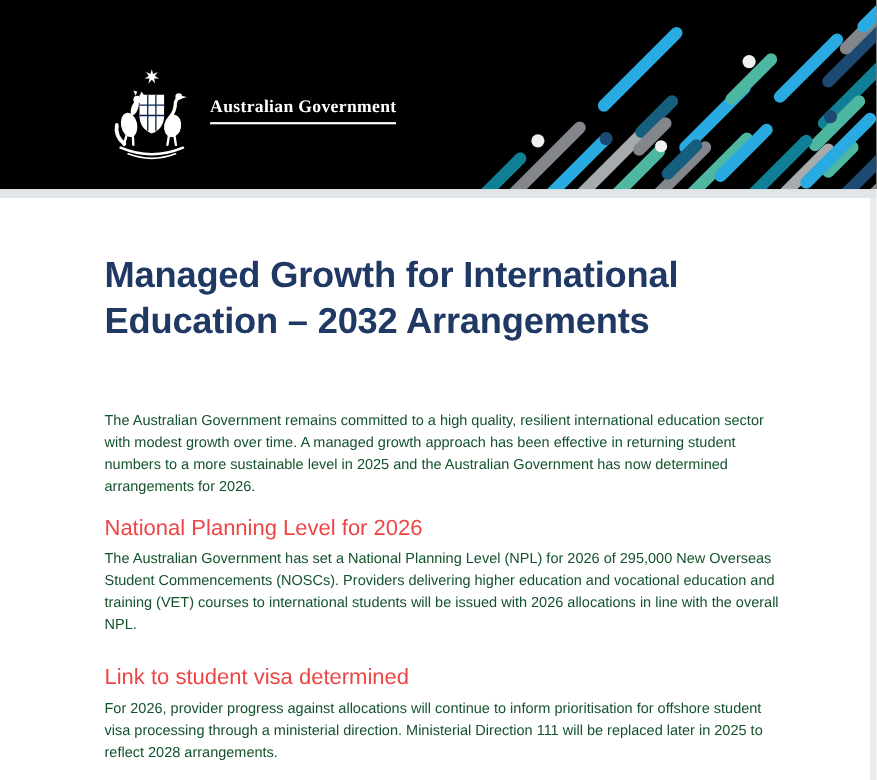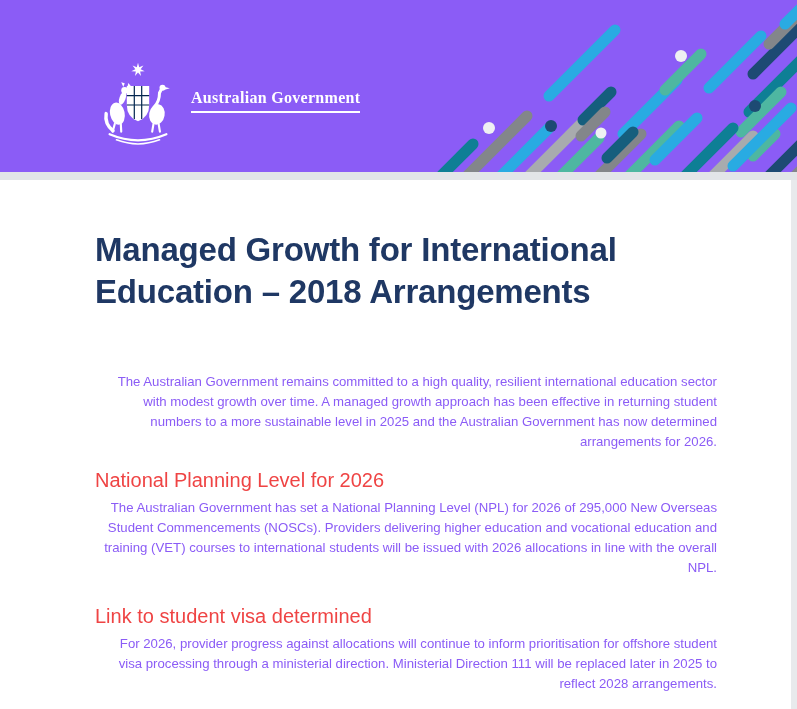--- a/index.html
+++ b/index.html
@@ -3,41 +3,41 @@
 <meta charset="utf-8">
 <style>
   html,body{margin:0;padding:0;}
   body{
     width:797px;height:709px;overflow:hidden;background:#ffffff;
     font-family:"Liberation Sans", sans-serif;
   }
   .frame{position:relative;width:797px;height:709px;background:#ffffff;overflow:hidden;}
 
   
-  .band{position:absolute;top:0;left:0;width:797px;height:172px;background:#8b5cf6;overflow:hidden;}
+  .band{position:absolute;top:0;left:0;width:797px;height:172px;background:#000000;overflow:hidden;}
   .stripes{position:absolute;top:0;right:0;width:400px;height:172px;}
   .logo{position:absolute;left:99px;top:62px;display:flex;align-items:flex-start;z-index:2;}
   .crest{width:78px;height:86px;display:block;}
   .logo-text{margin-left:14px;margin-top:26px;color:#ffffff;
     font-family:"Liberation Serif", serif;font-weight:bold;}
   .org{font-size:16px;line-height:19px;letter-spacing:.3px;white-space:nowrap;}
   .rule{height:2px;background:#ffffff;margin:4px 0 4px 0;}
   .dept{font-size:14.5px;line-height:17px;letter-spacing:.2px;white-space:nowrap;}
 
   
   .gray-strip{position:absolute;top:172px;left:0;width:797px;height:8px;background:#e2e5e8;}
   .right-edge{position:absolute;top:180px;right:0;width:6px;height:529px;background:#e8eaec;}
 
   
   .content{position:absolute;left:95px;top:180px;width:622px;color:#3d3d3d;}
   .doc-title{
     margin:49px 0 0 0;font-size:33px;line-height:42px;font-weight:bold;
     color:#1f3864;letter-spacing:-.2px;
   }
-  .content p{margin:0;font-size:13.2px;line-height:20px;color:#8b5cf6;text-align:right;}
+  .content p{margin:0;font-size:13.2px;line-height:20px;color:#14532d;}
   .intro{margin-top:59px !important;}
   .sec-h{
     margin:0;font-size:20px;line-height:25px;font-weight:400;color:#ef4444;
   }
   .sec-h.first{margin-top:16px;}
   .sec-h.second{margin-top:26px;}
   .sec-p{margin-top:5px !important;}
 </style>
 </head>
 <body>
@@ -117,21 +117,21 @@
         <div class="org">Australian Government</div>
         <div class="rule"></div>
       </div>
     </div>
   </header>
 
   <div class="gray-strip"></div>
   <div class="right-edge"></div>
 
   <main class="content">
-    <h1 class="doc-title">Managed Growth for International Education – 2018 Arrangements</h1>
+    <h1 class="doc-title">Managed Growth for International Education – 2032 Arrangements</h1>
 
     <p class="intro">The Australian Government remains committed to a high quality, resilient international education sector with modest growth over time. A managed growth approach has been effective in returning student numbers to a more sustainable level in 2025 and the Australian Government has now determined arrangements for 2026.</p>
 
     <h2 class="sec-h first">National Planning Level for 2026</h2>
     <p class="sec-p">The Australian Government has set a National Planning Level (NPL) for 2026 of 295,000 New Overseas Student Commencements (NOSCs). Providers delivering higher education and vocational education and training (VET) courses to international students will be issued with 2026 allocations in line with the overall NPL.</p>
 
     <h2 class="sec-h second">Link to student visa determined</h2>
     <p class="sec-p">For 2026, provider progress against allocations will continue to inform prioritisation for offshore student visa processing through a ministerial direction. Ministerial Direction 111 will be replaced later in 2025 to reflect 2028 arrangements.</p>
   </main>
 

